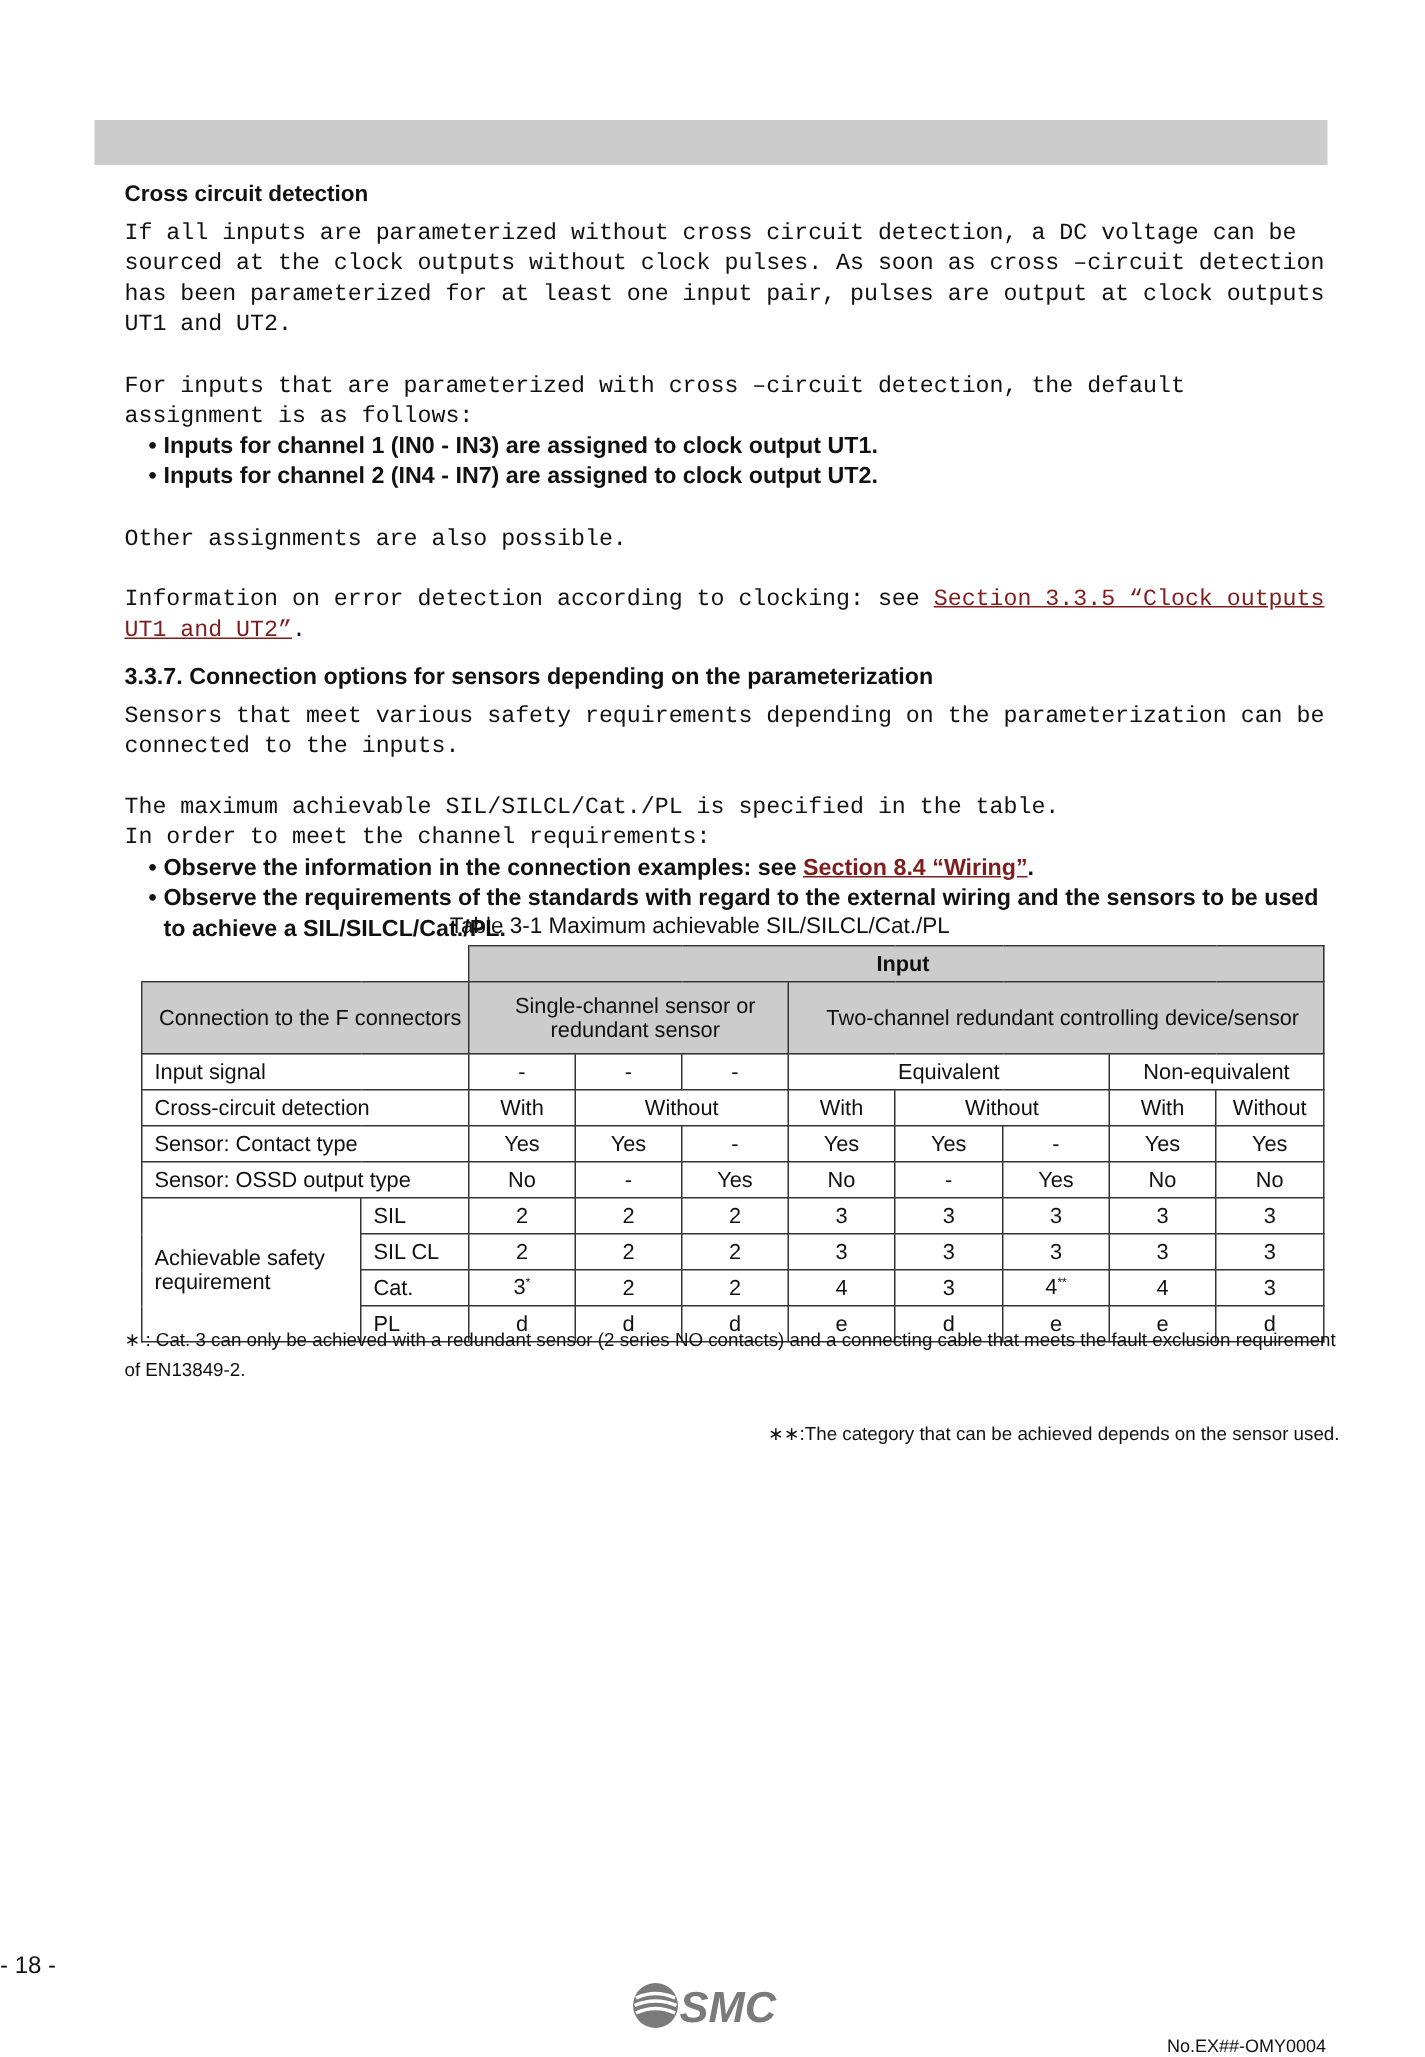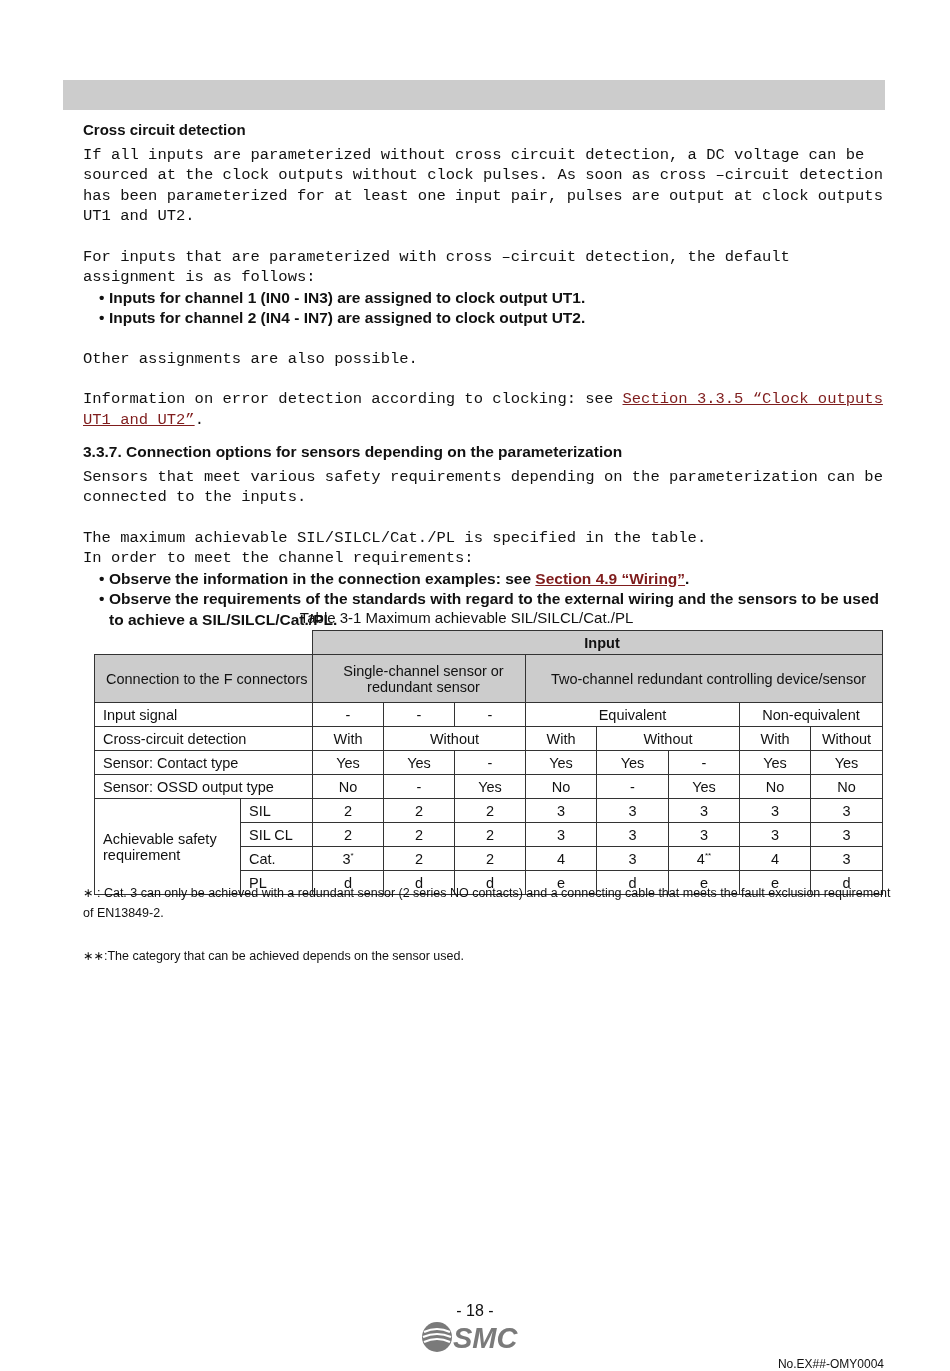--- a/index.html
+++ b/index.html
@@ -14,21 +14,21 @@
   .bullets li::before { content:"\2022"; position:absolute; left:0; }
   a.link { color:#7f1d1d; text-decoration:underline; }
   .sec-title { font-size:15.5px; margin:12px 0 4px 0; font-weight:bold; }
   .table-caption { position:absolute; left:0; width:933px; top:609px; text-align:center; font-size:15px; }
   table.spec { position:absolute; left:94px; top:630px; border-collapse:collapse; font-size:14.5px; table-layout:fixed; }
   table.spec td { border:1px solid #333; text-align:center; padding:0 2px; height:23px; white-space:nowrap; }
   table.spec td.lbl { text-align:left; padding-left:8px; }
   table.spec td.hdr { background:#cccccc;padding-left:11px; }
   table.spec td.nob { border:none; border-right:1px solid #333; background:#fff; }
   .fn { position:absolute; left:83px; font-size:12.5px; line-height:20px; width:810px; }
-  .page-num { position:absolute; top:1302px; left:0; width:950px; text-align:center; font-size:16px; }
+  .page-num { position:absolute; top:1302px; left:0; width:950px; text-align:left; font-size:16px; }
   .logo { position:absolute; left:420px; top:1320px; width:110px; height:34px; }
   .docno { position:absolute; right:66px; top:1357px; font-size:12px; }
   sup { font-size:8px; }
 </style>
 </head>
 <body>
 
 <div class="header-bar"></div>
 
 <div class="content">
@@ -44,21 +44,21 @@
   <p>Other assignments are also possible.</p>
   <div class="gap"></div>
   <p><span>Information on error detection according to clocking: see </span><a class="link" href="#">Section 3.3.5 “Clock outputs UT1 and UT2”</a><span>.</span></p>
 
   <div class="sec-title"><span>3.3.7.</span> <span>Connection options for sensors depending on the parameterization</span></div>
   <p>Sensors that meet various safety requirements depending on the parameterization can be connected to the inputs.</p>
   <div class="gap"></div>
   <p>The maximum achievable SIL/SILCL/Cat./PL is specified in the table.</p>
   <p>In order to meet the channel requirements:</p>
   <ul class="bullets">
-    <li><span>Observe the information in the connection examples: see </span><a class="link" href="#">Section 4.9 “Wiring”</a><span>.</span></li>
+    <li><span>Observe the information in the connection examples: see </span><a class="link" href="#">Section 8.4 “Wiring”</a><span>.</span></li>
     <li>Observe the requirements of the standards with regard to the external wiring and the sensors to be used to achieve a SIL/SILCL/Cat./PL.</li>
   </ul>
 </div>
 
 <div class="table-caption">Table 3-1 Maximum achievable SIL/SILCL/Cat./PL</div>
 
 <table class="spec">
   <colgroup>
     <col style="width:146px">
       <col style="width:72px">
@@ -165,21 +165,21 @@
     <td>e</td>
     <td>d</td>
   </tr>
 </tbody>
   </table>
 
 <div class="fn" style="top:883px;">
   <span>∗ :</span>
   <span>Cat. 3 can only be achieved with a redundant sensor (2 series NO contacts) and a connecting cable that meets the fault exclusion requirement of EN13849-2.</span>
 </div>
-<div class="fn" style="top:946px;">
+<div class="fn" style="top:946px;text-align:right;">
   <span>∗∗:</span><span>The category that can be achieved depends on the sensor used.</span>
 </div>
 
 <div class="page-num">- 18 -</div>
 
 <div class="logo">
   <svg width="110" height="34" viewBox="0 0 110 34">
     <circle cx="17" cy="17" r="15" fill="#7a7a7a"></circle>
     <path d="M4 12 Q17 6 30 12" stroke="#fff" stroke-width="2.2" fill="none"></path>
     <path d="M3 17 Q17 11 31 17" stroke="#fff" stroke-width="2.2" fill="none"></path>

